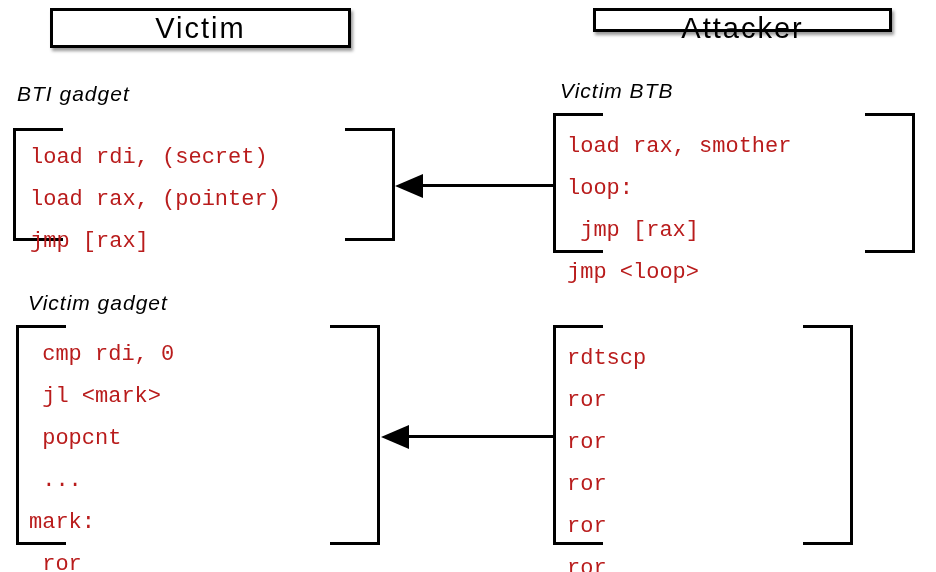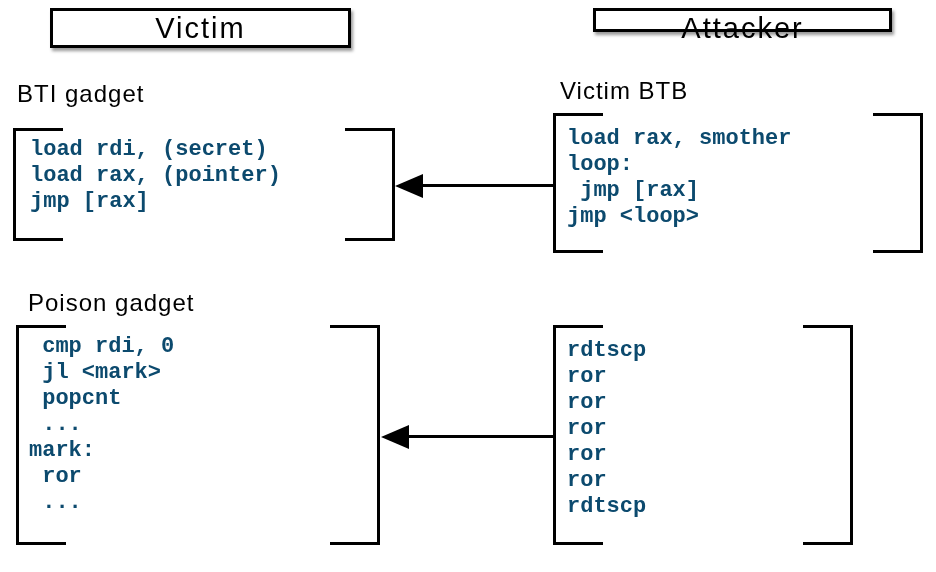--- a/index.html
+++ b/index.html
@@ -11,41 +11,41 @@
   
   .title-box {
     position:absolute; box-sizing:border-box; background:#ffffff;
     border:3px solid #000; box-shadow:2px 3px 3px rgba(0,0,0,0.40);
     text-align:center; font-size:29px; line-height:34px; letter-spacing:2px;
   }
   .victim-box   { left:50px;  top:8px; width:301px; height:40px; }
   .attacker-box { left:593px; top:8px; width:299px; height:24px; }
 
   
-  .label { position:absolute; font-size:24px; line-height:24px; letter-spacing:1px; white-space:nowrap; }
+  .label { position:absolute; font-size:21px; line-height:24px; letter-spacing:1px; white-space:nowrap;font-style:italic; }
   .label-bti     { left:17px;  top:82px;  }
   .label-poison  { left:560px; top:79px;  }
   .label-smother { left:28px;  top:291px; }
   .label-time    { left:561px; top:296px; }
 
   
   .code-block { position:absolute; }
   .block-bti     { left:13px;  top:128px; width:382px; height:113px; }
-  .block-poison  { left:553px; top:113px; width:362px; height:140px;padding-left:8px; }
+  .block-poison  { left:553px; top:113px; width:362px; height:140px; }
   .block-smother { left:16px;  top:325px; width:364px; height:220px; }
   .block-time    { left:553px; top:325px; width:300px; height:220px; }
 
   .bracket { position:absolute; top:0; height:100%; width:50px; box-sizing:border-box; }
   .bracket.bl { left:0;  border-left:3px solid #000;  border-top:3px solid #000; border-bottom:3px solid #000; }
   .bracket.br { right:0; border-right:3px solid #000; border-top:3px solid #000; border-bottom:3px solid #000; }
 
   .code {
     position:absolute; margin:0;
-    font-family:"Liberation Mono", monospace; font-weight:bold;
-    font-size:22px; line-height:26px; white-space:pre; color:#0c4a6e;
+    font-family:"Liberation Mono", monospace; font-weight:normal;
+    font-size:22px; line-height:42px; white-space:pre; color:#b91c1c;
   }
   .block-bti     .code { left:17px; top:9px;  }
   .block-poison  .code { left:14px; top:13px; }
   .block-smother .code { left:13px; top:9px;  }
   .block-time    .code { left:14px; top:13px; }
 
   
   .arrow { position:absolute; height:24px; }
   .arrow-top    { left:395px; top:174px; width:158px; }
   .arrow-bottom { left:381px; top:425px; width:172px; }
@@ -65,21 +65,21 @@
 
   <div class="title-box victim-box">
     <span>Victim</span>
   </div>
   <div class="title-box attacker-box">
     <span>Attacker</span>
   </div>
 
   <div class="label label-bti">BTI gadget</div>
   <div class="label label-poison">Victim BTB</div>
-  <div class="label label-smother">Poison gadget</div>
+  <div class="label label-smother">Victim gadget</div>
 
   <div class="code-block block-bti">
     <div class="bracket bl"></div>
     <div class="bracket br"></div>
     <pre class="code">load rdi, (secret)
 load rax, (pointer)
 jmp [rax]</pre>
   </div>
 
   <div class="code-block block-poison">

